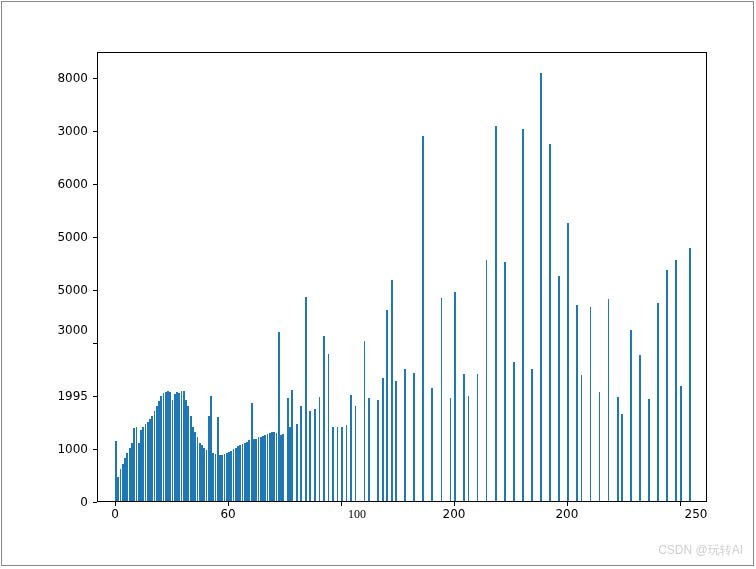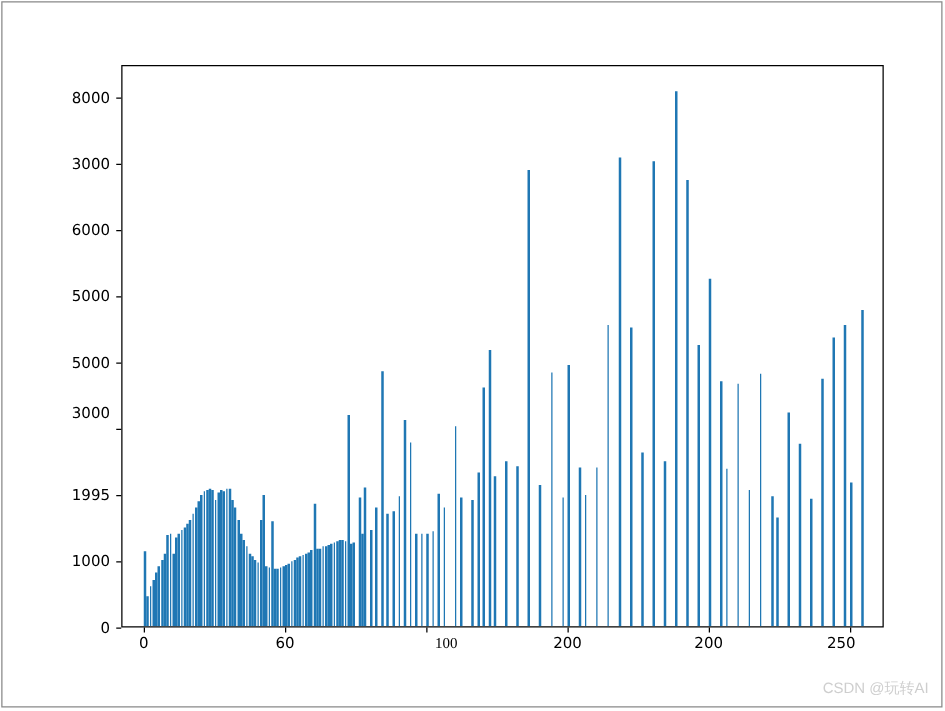--- a/index.html
+++ b/index.html
@@ -226,21 +226,21 @@
       <div class="tick xtick" style="left: 113.074px;">0</div>
       <div class="tick-mark-x" style="left: 226.037px;"></div>
       <div class="tick xtick" style="left: 226.037px;">60</div>
       <div class="tick-mark-x" style="left: 339px;"></div>
       <div class="tick xtick" style="left: 355px; font-family: Liberation Serif, serif;">100</div>
       <div class="tick-mark-x" style="left: 451.963px;"></div>
       <div class="tick xtick" style="left: 451.963px;">200</div>
       <div class="tick-mark-x" style="left: 564.926px;"></div>
       <div class="tick xtick" style="left: 564.926px;">200</div>
       <div class="tick-mark-x" style="left: 677.889px;"></div>
-      <div class="tick xtick" style="left: 671px;">250</div>
+      <div class="tick xtick" style="left: 694px;">250</div>
     </div>
   <div id="yticks">
       <div class="tick-mark-y" style="top: 500px;"></div>
       <div class="tick ytick" style="top: 500px;">0</div>
       <div class="tick-mark-y" style="top: 447.059px;"></div>
       <div class="tick ytick" style="top: 447.059px;">1000</div>
       <div class="tick-mark-y" style="top: 394.118px;"></div>
       <div class="tick ytick" style="top: 394.118px;">1995</div>
       <div class="tick-mark-y" style="top: 341.176px;"></div>
       <div class="tick ytick" style="top: 328px;">3000</div>

